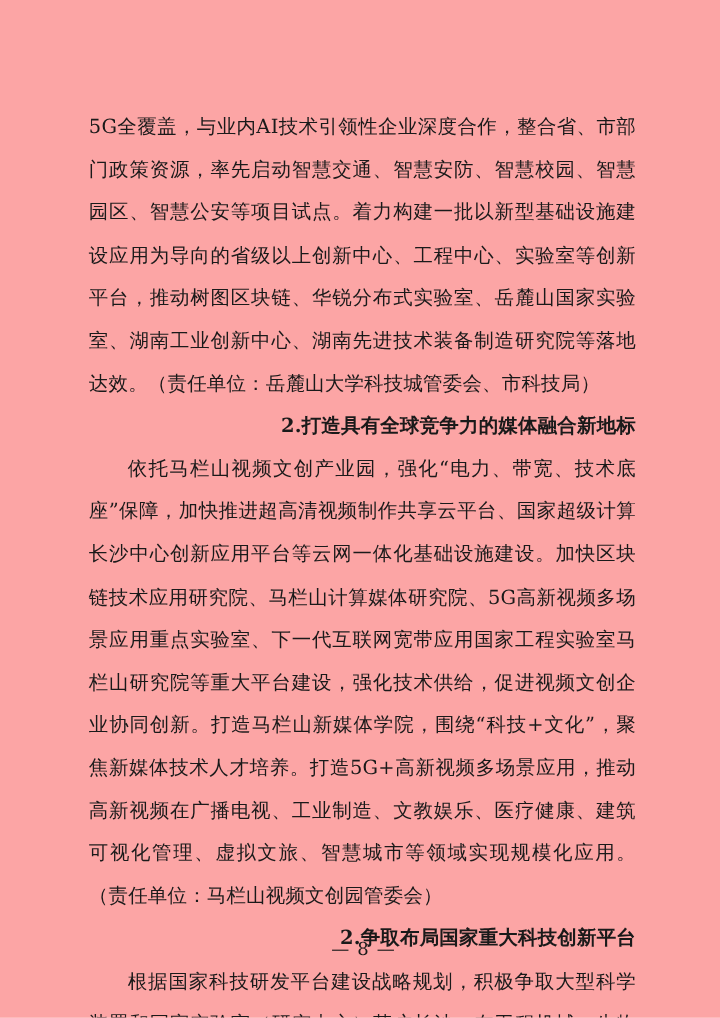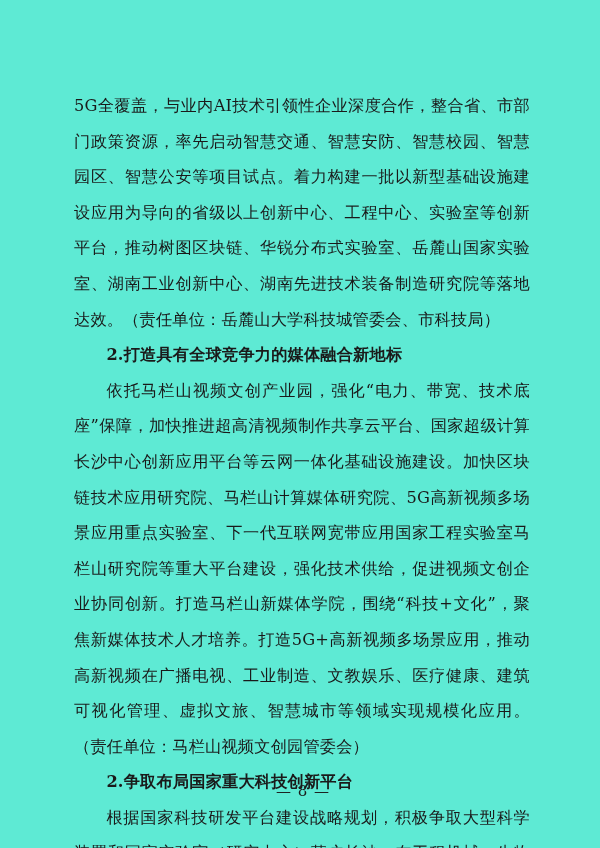--- a/index.html
+++ b/index.html
@@ -9,21 +9,21 @@
   body {
     width: 600px;
     height: 848px;
     background: #ffffff;
     font-family: "DejaVu Serif", "Liberation Serif", serif;
   }
   .page {
     position: relative;
     width: 600px;
     height: 848px;
-    background: #5eead4;
+    background: #fca5a5;
     box-sizing: border-box;
     overflow: hidden;
     padding-left: 32px;
   }
   .content {
     position: absolute;
     left: 74px;
     top: 88px;
     width: 456px;
   }
@@ -41,20 +41,21 @@
     text-indent: 2em;
   }
   .heading {
     font-size: 16.2px;
     line-height: 35.6px;
     color: #1a1a1a;
     margin: 0;
     text-indent: 2em;
     letter-spacing: 0.2px;
     font-weight: 600;
+    text-align: right;
   }
   .footer {
     position: absolute;
     left: 0;
     right: 0;
     bottom: 48px;
     text-align: center;
     font-size: 15px;
     color: #1a1a1a;
     letter-spacing: 1px;

